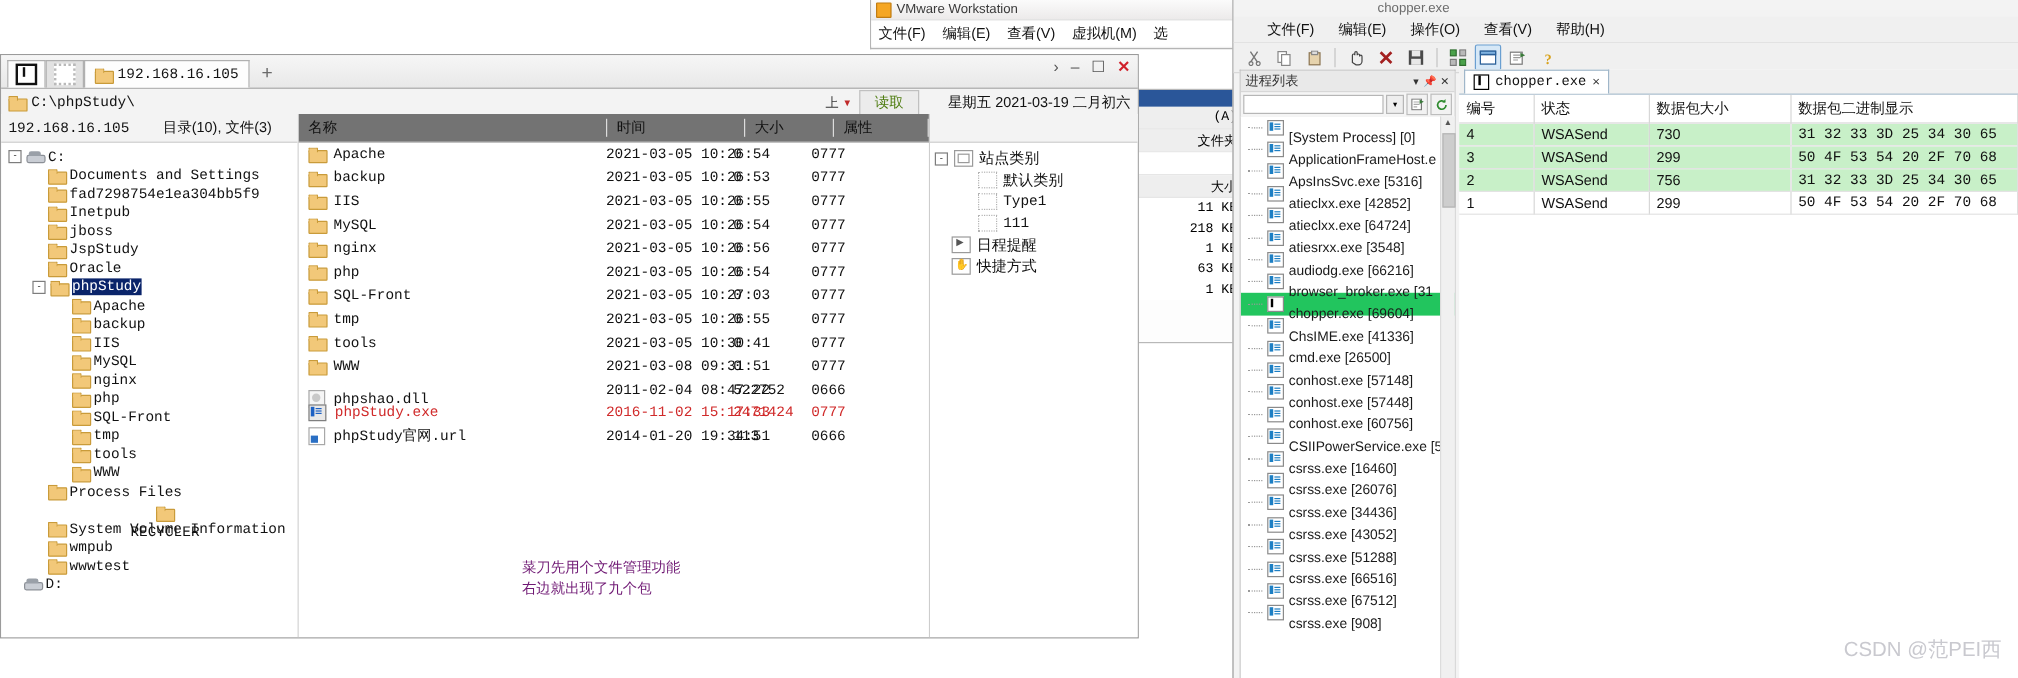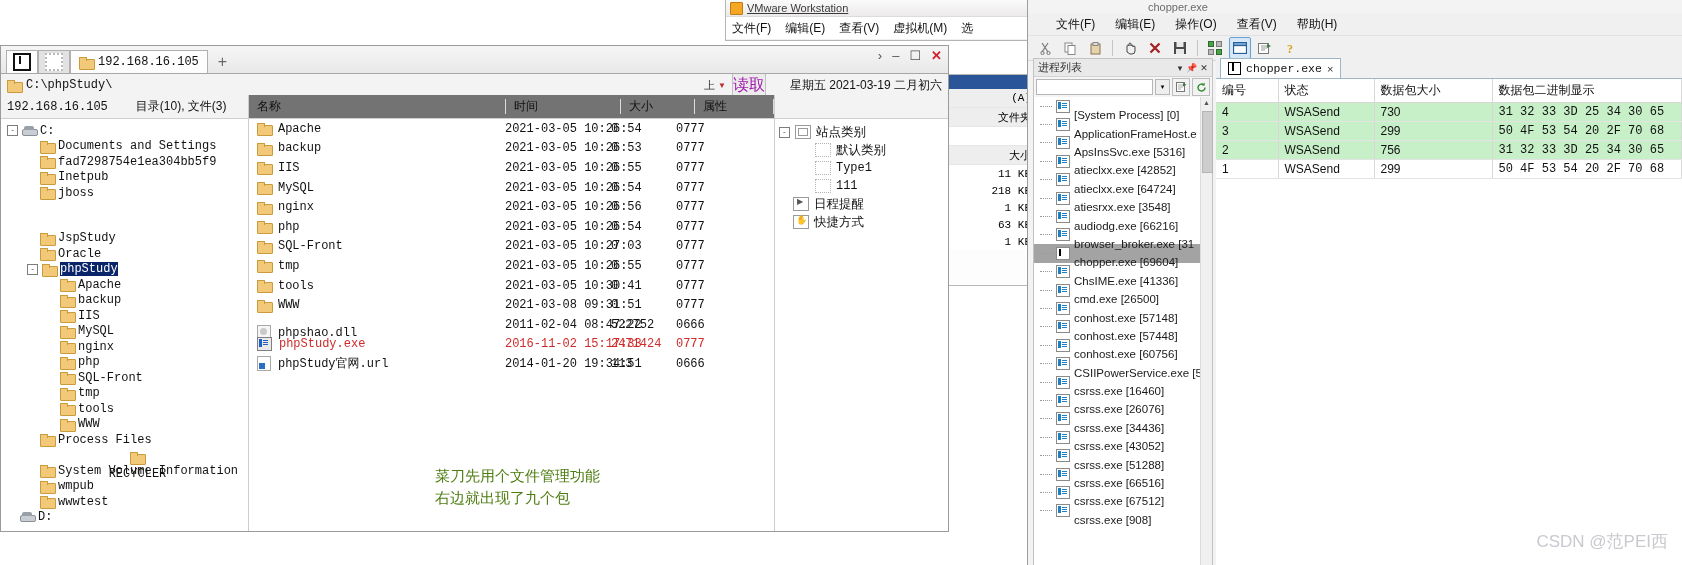--- a/index.html
+++ b/index.html
@@ -8,21 +8,21 @@
     background:#ffffff;
     font-family:"Liberation Sans", sans-serif;
     font-size:12px;color:#000;
   }
   .abs{position:absolute;}
 
   
   #vmware-window{left:725px;top:0;width:320px;height:40px;background:#f0f0f0;border:1px solid #b5b5b5;border-top:none;}
   #vmware-titlebar{height:16px;background:linear-gradient(#fbfbfb,#eceaea);display:flex;align-items:center;padding-left:4px;gap:4px;overflow:hidden;}
   #vmware-appicon{width:11px;height:11px;background:#f5a623;border:1px solid #c07c12;border-radius:1px;flex:none;}
-  #vmware-title{font-size:11px;color:#3a3a3a;white-space:nowrap;text-decoration:underline;}
+  #vmware-title{font-size:11px;color:#3a3a3a;white-space:nowrap;}
   #vmware-menubar{display:flex;align-items:center;height:22px;padding-left:6px;gap:14px;background:#ffffff;border-top:1px solid #dcdcdc;}
   #vmware-menubar .mi{font-size:12px;color:#111;white-space:nowrap;}
 
   
   #pm-window{left:1027px;top:0;width:655px;height:565px;background:#f3f3f3;border-left:1px solid #9d9d9d;}
   #pm-titlebar{height:14px;background:#f3f3f3;display:flex;align-items:center;padding-left:120px;}
   #pm-title{font-size:11px;color:#6c6c6c;white-space:nowrap;}
   #pm-menubar{height:21px;background:#f0f0f0;border-bottom:1px solid #e2e2e2;display:flex;align-items:center;padding-left:28px;gap:20px;}
   #pm-menubar .mi{font-size:12px;color:#111;white-space:nowrap;}
   #pm-toolbar{height:24px;background:#f0f0f0;display:flex;align-items:center;padding-left:6px;gap:3px;border-bottom:1px solid #d8d8d8;}
@@ -34,21 +34,21 @@
   #pm-dock{position:absolute;left:1033px;top:58px;width:178px;bottom:0;background:#fdfdfd;border:1px solid #c3c3c3;border-bottom:none;}
   #pm-dock-caption{height:17px;background:#e9e9e9;border-bottom:1px solid #d3d3d3;display:flex;align-items:center;padding:0 2px;}
   #pm-dock-caption .lbl{font-size:11px;color:#333;flex:1;white-space:nowrap;padding-left:2px;}
   #pm-dock-caption .cbtn{width:12px;height:12px;display:flex;align-items:center;justify-content:center;font-size:9px;color:#333;}
   #pm-dock-filter{height:20px;background:#f5f5f5;border-bottom:1px solid #d9d9d9;display:flex;align-items:center;padding:0 2px;gap:2px;}
   #pm-filter-input{flex:1;height:14px;background:#fff;border:1px solid #b6b6b6;}
   .dropbtn{width:13px;height:14px;border:1px solid #b6b6b6;background:#eee;display:flex;align-items:center;justify-content:center;font-size:7px;}
   .sbtn{width:16px;height:16px;border:1px solid #bdbdbd;background:#f2f2f2;display:flex;align-items:center;justify-content:center;}
   #pm-proclist{position:absolute;left:0;right:0;top:38px;bottom:0;overflow:hidden;background:#fff;}
   .proc-row{display:flex;align-items:center;height:18.4px;padding-left:6px;gap:4px;white-space:nowrap;}
-  .proc-row.sel{background:#a3a3a3;}
+  .proc-row.sel{background:#22c55e;}
   .proc-dots{width:12px;border-top:1px dotted #9a9a9a;height:1px;flex:none;margin-top:1px;}
   .proc-ico{width:12px;height:11px;border:1px solid #8a8a8a;background:#fff;flex:none;position:relative;}
   .proc-ico::before{content:"";position:absolute;left:1px;top:1px;width:3px;height:7px;background:#1d7fc4;}
   .proc-ico::after{content:"";position:absolute;left:5px;top:2px;width:5px;height:1px;background:#1d7fc4;box-shadow:0 2px 0 #1d7fc4,0 4px 0 #1d7fc4;}
   .proc-ico.mono{background:#fff;}
   .proc-ico.mono::before{background:#000;left:2px;top:1px;width:2px;height:7px;}
   .proc-ico.mono::after{content:none;}
   .proc-name{font-size:11.5px;color:#1a1a1a;margin-top:18px;}
   #pm-dock-scroll{position:absolute;right:0;top:38px;bottom:0;width:11px;background:#f0f0f0;border-left:1px solid #dcdcdc;}
   #pm-dock-scroll .thumb{position:absolute;left:1px;top:0;width:9px;height:60px;background:#cdcdcd;border:1px solid #b5b5b5;}
@@ -93,21 +93,21 @@
   #ch-newtab{font-size:16px;color:#6a6a6a;padding:0 10px;line-height:22px;}
   #ch-winbtns{position:absolute;right:6px;top:2px;display:flex;align-items:center;gap:10px;}
   #ch-winbtns span{font-size:13px;color:#555;line-height:16px;}
   #ch-close{color:#d0202a !important;font-weight:bold;}
 
   #ch-pathbar{height:22px;background:#f3f3f3;border-bottom:1px solid #cfcfcf;display:flex;align-items:center;gap:5px;padding-left:6px;}
   #ch-path{font-size:12px;font-family:"Liberation Mono",monospace;color:#111;}
   #ch-pathbar-right{margin-left:auto;display:flex;align-items:center;gap:6px;padding-right:6px;}
   #ch-sortbtn{display:flex;align-items:center;gap:3px;font-size:11px;color:#333;}
   .chev{font-size:8px;color:#c02a2a;}
-  #ch-readbtn{border:1px solid #c0c0c0;background:#ececec;font-size:16px;color:#a21caf;padding:1px 0;}
+  #ch-readbtn{border:1px solid #c0c0c0;background:#ececec;font-size:12px;color:#4d7c0f;padding:1px 12px;}
   #ch-date{font-size:12px;color:#111;white-space:nowrap;margin-left:18px;}
 
   #ch-body{position:absolute;left:0;right:0;top:49px;bottom:0;display:flex;}
   
   #ch-tree{width:264px;background:#fff;border-right:1px solid #cdcdcd;display:flex;flex-direction:column;}
   #ch-tree-hdr{height:23px;background:#f3f3f3;border-bottom:1px solid #cfcfcf;display:flex;align-items:center;}
   #ch-tree-host{font-size:12px;font-family:"Liberation Mono",monospace;padding-left:6px;color:#111;}
   #ch-tree-counts{font-size:12px;color:#111;margin-left:28px;}
   #ch-tree-body{flex:1;padding-top:4px;overflow:hidden;}
   .tnode{display:flex;align-items:center;height:15.5px;gap:4px;white-space:nowrap;}
@@ -126,21 +126,21 @@
   .frow .c-name{display:flex;align-items:center;gap:7px;padding-left:8px;}
   .frow .cell{font-size:12px;font-family:"Liberation Mono",monospace;color:#111;white-space:nowrap;}
   .frow.red .cell,.frow.red .fname{color:#d02a2a;}
   .fico-dll{width:12px;height:13px;background:#f5f5f5;border:1px solid #a8a8a8;flex:none;position:relative;}
   .fico-dll::after{content:"";position:absolute;left:2px;top:2px;width:7px;height:7px;background:#c9c9c9;border-radius:50%;}
   .fico-exe{width:13px;height:12px;background:#e9e9e9;border:1px solid #7f7f7f;flex:none;position:relative;}
   .fico-exe::before{content:"";position:absolute;left:1px;top:1px;width:3px;height:8px;background:#1d61c4;}
   .fico-exe::after{content:"";position:absolute;left:5px;top:2px;width:5px;height:1px;background:#1d61c4;box-shadow:0 2px 0 #1d61c4,0 4px 0 #1d61c4;}
   .fico-url{width:12px;height:13px;background:#fff;border:1px solid #a8a8a8;flex:none;position:relative;}
   .fico-url::after{content:"";position:absolute;left:1px;bottom:1px;width:6px;height:6px;background:#2a6fc4;}
-  #ch-annotation{position:absolute;left:186px;top:370px;color:#4d7c0f;font-size:15px;line-height:1.45;white-space:nowrap;}
+  #ch-annotation{position:absolute;left:186px;top:370px;color:#701a75;font-size:12px;line-height:1.45;white-space:nowrap;}
   
   #ch-right{width:185px;background:#fff;border-left:1px solid #cdcdcd;display:flex;flex-direction:column;}
   #ch-right-hdr{height:23px;background:#f3f3f3;border-bottom:1px solid #cfcfcf;}
   #ch-right-body{padding-top:4px;}
   .rnode{display:flex;align-items:center;height:18px;gap:5px;white-space:nowrap;padding-left:4px;}
   .rnode .exp{width:9px;height:9px;border:1px solid #7d7d7d;background:#fff;font-size:8px;line-height:7px;text-align:center;color:#333;flex:none;}
   .rnode .sp{width:9px;flex:none;}
   .rico{width:14px;height:12px;border:1px solid #9a9a9a;background:#fff;flex:none;position:relative;}
   .rico.dotted{border:1px dotted #b3b3b3;}
   .rico.solid::after{content:"";position:absolute;left:2px;top:2px;right:2px;bottom:2px;border:1px solid #9a9a9a;}
@@ -535,21 +535,21 @@
           <div class="tnode" style="padding-left: 26px;">
             <span class="sp"></span>
             <span class="folder"></span>
             <span class="tlabel">Inetpub</span>
           </div>
           <div class="tnode" style="padding-left: 26px;">
             <span class="sp"></span>
             <span class="folder"></span>
             <span class="tlabel">jboss</span>
           </div>
-          <div class="tnode" style="padding-left: 26px; margin-top: 30px;">
+          <div class="tnode" style="padding-left: 26px;">
             <span class="sp"></span>
             <span class="folder"></span>
             <span class="tlabel">JspStudy</span>
           </div>
           <div class="tnode" style="padding-left: 26px;">
             <span class="sp"></span>
             <span class="folder"></span>
             <span class="tlabel">Oracle</span>
           </div>
           <div class="tnode" style="padding-left: 26px;">

